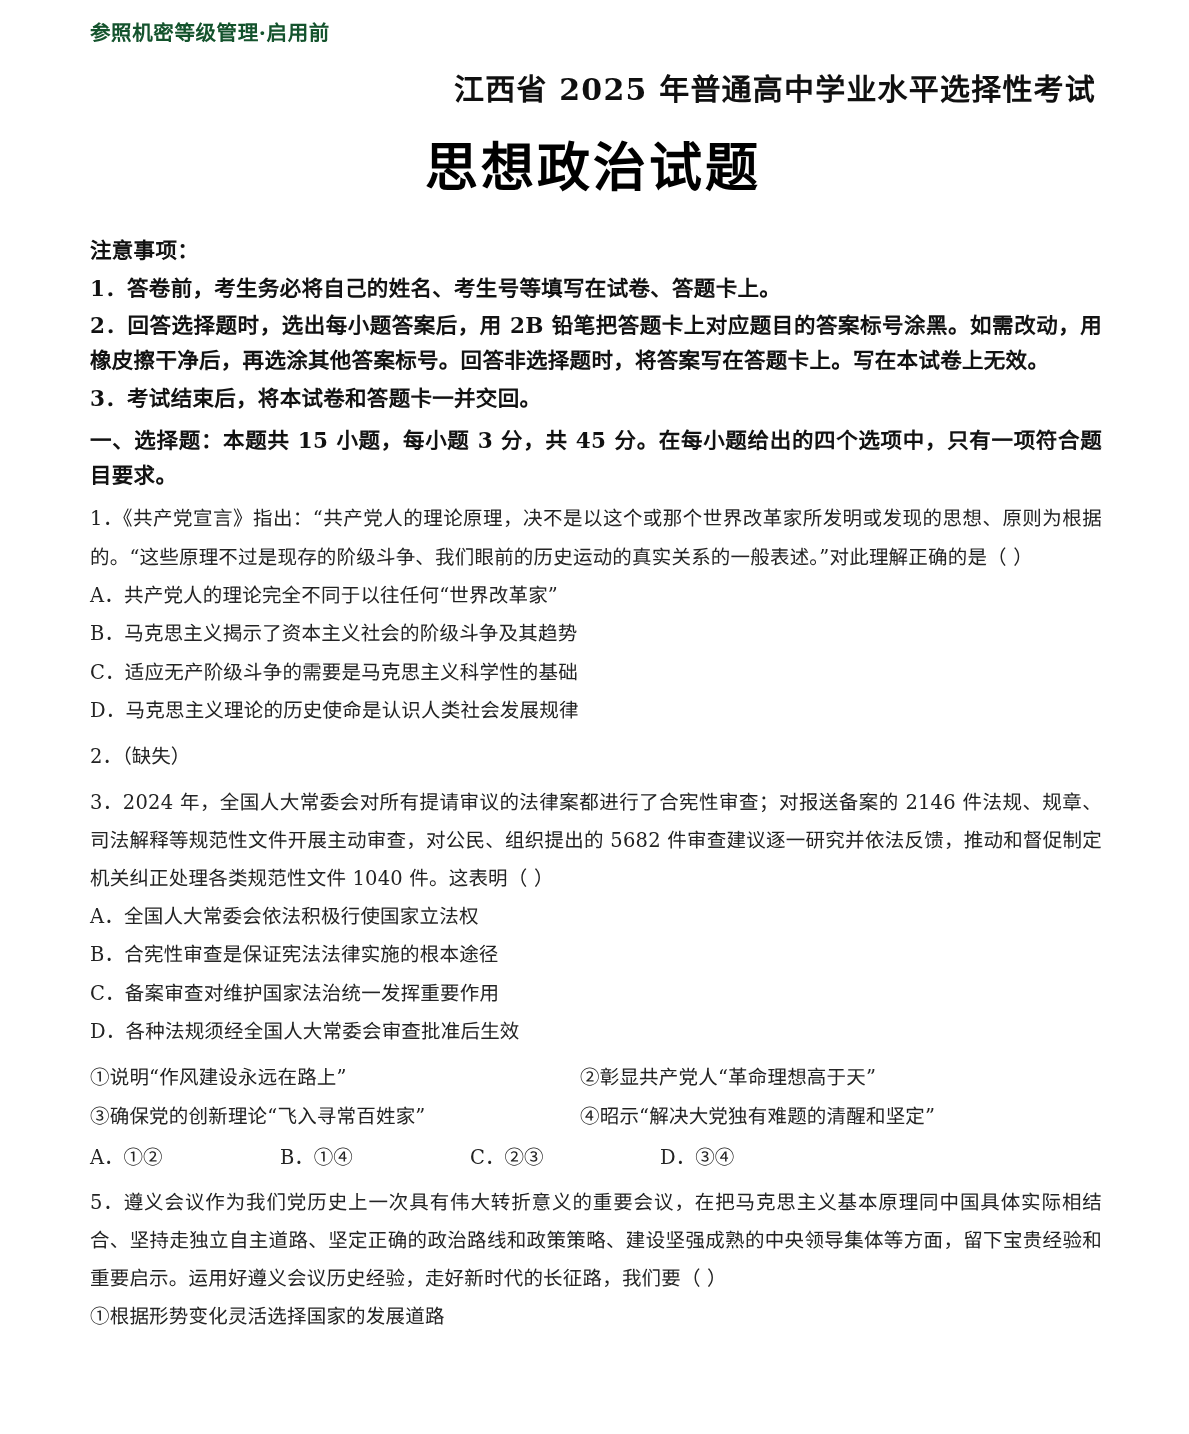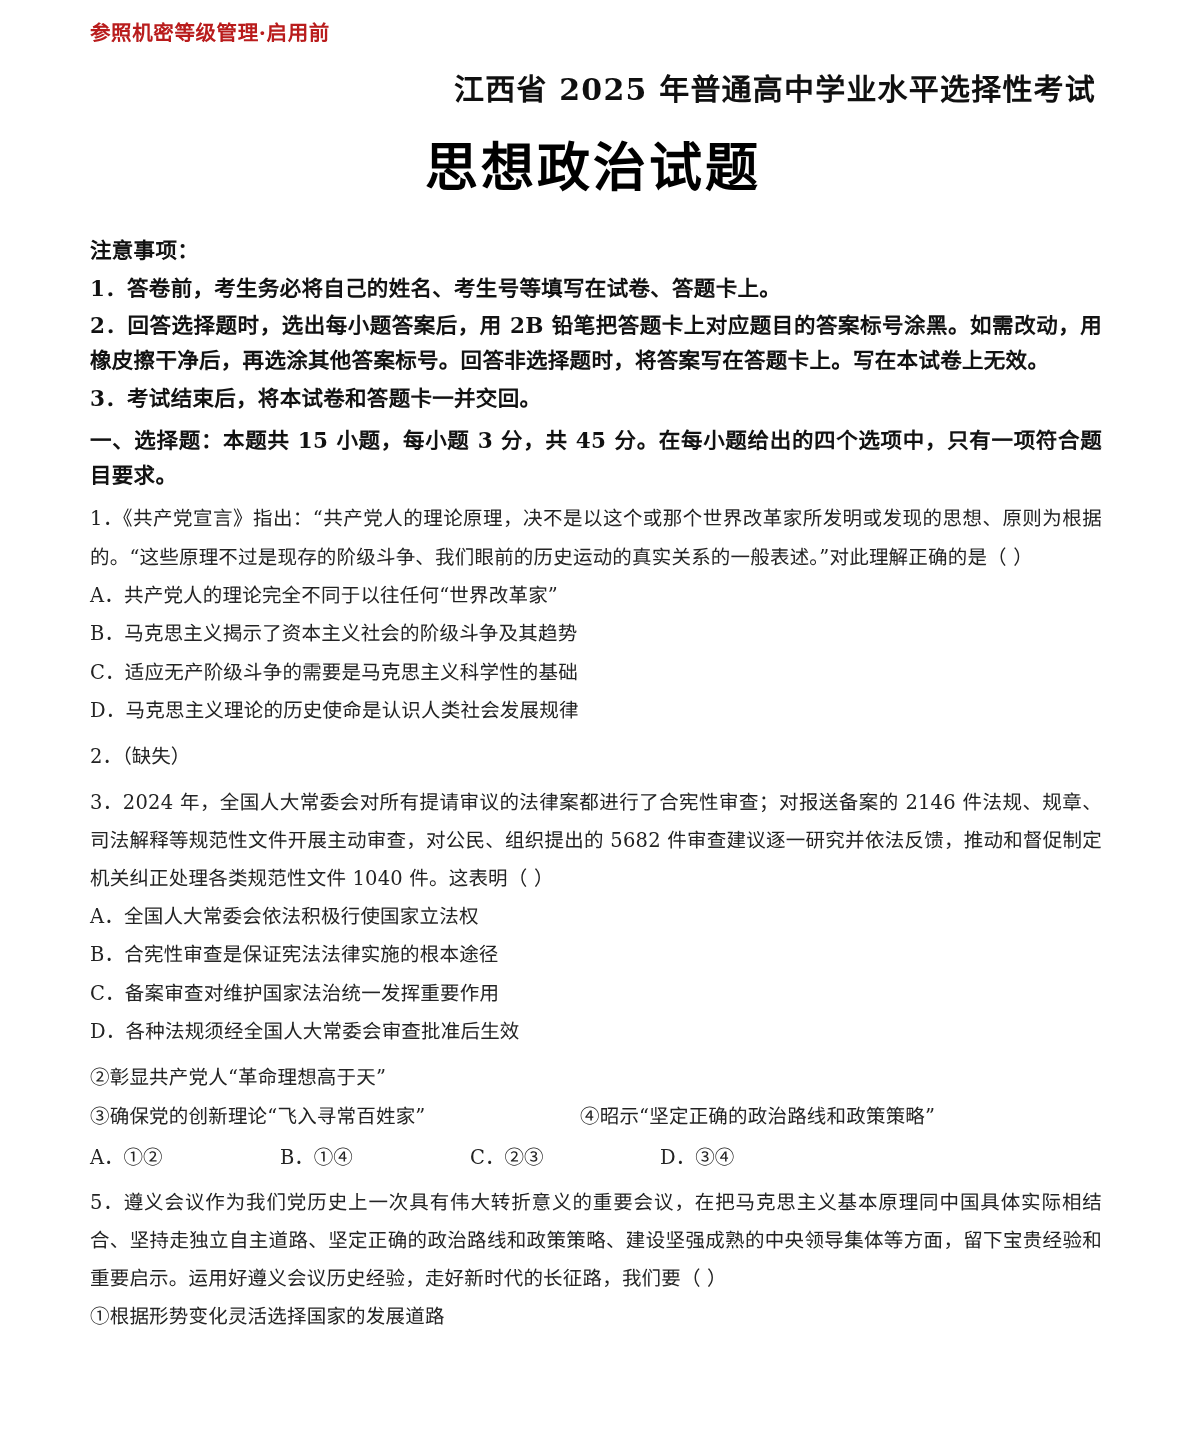--- a/index.html
+++ b/index.html
@@ -30,21 +30,21 @@
     top: 0;
     width: 1012px;
   }
 
   
   .secrecy-line {
     font-family: "DejaVu Serif", "Liberation Serif", serif;
     font-weight: bold;
     font-size: 20.5px;
     letter-spacing: 0.6px;
-    color: #b91c1c;
+    color: #14532d;
     margin-top: 21px;
     margin-bottom: 0;
     line-height: 1.2;
   }
   .exam-subtitle {
     text-align: right;
     font-weight: bold;
     font-size: 30px;
     letter-spacing: 1.2px;
     color: #101010;
@@ -203,25 +203,26 @@
         <span class="opt-label">C．</span><span>备案审查对维护国家法治统一发挥重要作用</span>
       </div>
       <div class="q-option">
         <span class="opt-label">D．</span><span>各种法规须经全国人大常委会审查批准后生效</span>
       </div>
     </div>
 
     <div class="question">
       <div class="stmt-grid">
         <div class="stmt-row">
+          <div class="stmt-cell">①说明“作风建设永远在路上”</div>
           <div class="stmt-cell">②彰显共产党人“革命理想高于天”</div>
         </div>
         <div class="stmt-row">
           <div class="stmt-cell">③确保党的创新理论“飞入寻常百姓家”</div>
-          <div class="stmt-cell">④昭示“坚定正确的政治路线和政策策略”</div>
+          <div class="stmt-cell">④昭示“解决大党独有难题的清醒和坚定”</div>
         </div>
       </div>
       <div class="choice-row">
         <div class="choice">
           <span class="opt-label">A．</span><span>①②</span>
         </div>
         <div class="choice">
           <span class="opt-label">B．</span><span>①④</span>
         </div>
         <div class="choice">

